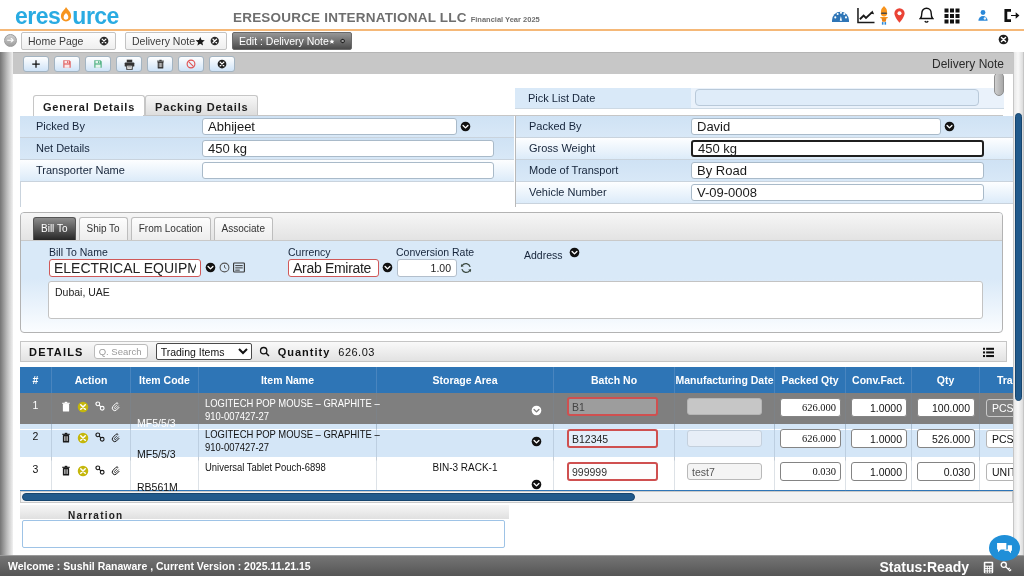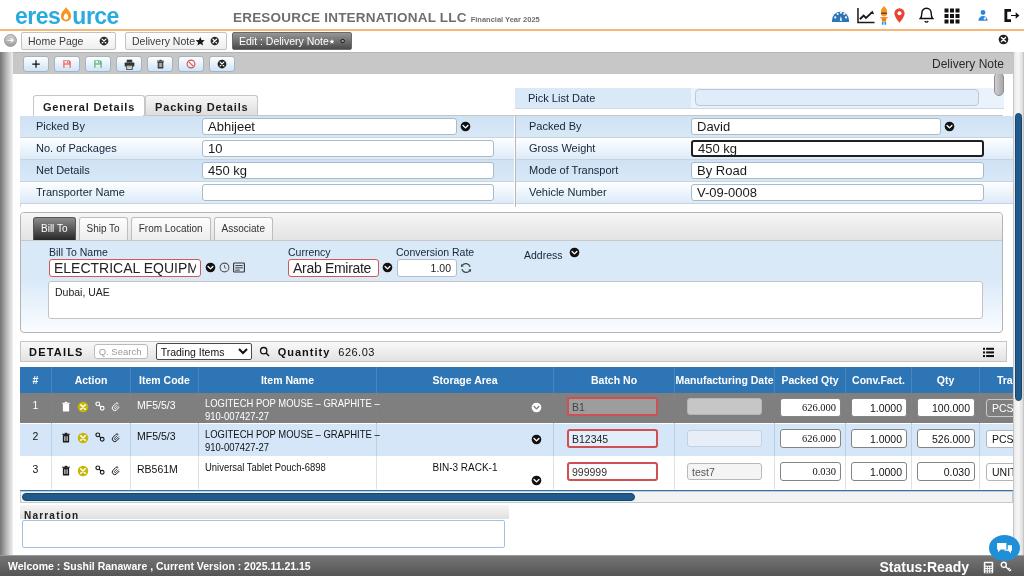--- a/index.html
+++ b/index.html
@@ -101,21 +101,21 @@
 .itable { position:absolute; left:7px; top:293px; width:993px; overflow:hidden; }
 .trow { display:grid; grid-template-columns:32px 79px 68px 178px 177px 121px 100px 71px 66px 68px 60px; }
 .thead { background:#2e75b6; height:26px; }
 .thead .tc { color:#fff; font-size:10.5px; font-weight:bold; display:flex; align-items:center; justify-content:center; border-right:1px solid #4985bf; white-space:nowrap; overflow:hidden; }
 .tbody .tc { position:relative; font-size:10.5px; border-right:1px solid rgba(120,140,160,0.25); border-bottom:1px solid #fff; overflow:visible; }
 .trow.r1 { background:#7f7f7f; color:#fff; height:31px; }
 .trow.r2 { background:#d4e6f7; color:#111; height:33px; }
 .trow.r3 { background:#fff; color:#111; height:33px; }
 .tnum { display:flex; align-items:flex-start; justify-content:center; padding-top:6px; }
 .tact { display:flex; align-items:flex-start; justify-content:center; gap:6px; padding-top:8px; }
-.tcode { padding:6px 0 0 6px; }
+.tcode { padding:24px 0 0 6px; }
 .tname { padding:4px 0 0 6px; line-height:12.5px; font-size:10px; }
 .tname div { white-space:nowrap; transform:scaleX(0.9); transform-origin:0 50%; width:111%; }
 .tstore { }
 .storetext { position:absolute; top:5px; width:100%; text-align:center; font-size:10px; }
 .storechev { position:absolute; right:11px; top:50%; margin-top:-6px; }
 .storechev.low { top:auto; bottom:3px; margin-top:0; }
 .cellinput { position:absolute; font-family:"Liberation Sans", sans-serif; font-size:10.5px; border-radius:3px; }
 .batch { left:13px; top:5px; width:91px; height:19px; border:2px solid #cf5050; color:#444; padding:0 3px; }
 .r1 .batch { background:#9d9d9d; top:4px; }
 .r2 .batch { background:#e3eefa; color:#222; }
@@ -132,21 +132,21 @@
 .r1 .uom { color:#fff; border-color:#c9c9c9; }
 .r2 .uom { background:#fff; }
 .r3 .uom { background:#fff; }
 .tablebottom { height:2px; background:#2e75b6; }
 
 
 .hscroll { position:absolute; left:7px; top:417px; width:993px; height:12px; background:#f2f2f2; border:1px solid #c9c9c9; }
 .hthumb { position:absolute; left:1px; top:1px; width:613px; height:8px; background:#215a8c; border:1px solid #16456e; border-radius:4px; }
 
 
-.narr-h { position:absolute; left:7px; top:431px; width:489px; height:14px; background:linear-gradient(#f6f6f6,#e0e0e0); }
+.narr-h { position:absolute; left:7px; top:431px; width:489px; height:14px; background:linear-gradient(#f6f6f6,#e0e0e0);padding-left:44px; }
 .narr-lbl { font-size:10px; font-weight:bold; letter-spacing:1.2px; color:#222; margin:2px 0 0 4px; display:inline-block; }
 .narr-ta { position:absolute; left:9px; top:446px; width:483px; height:28px; background:#fff; border:1px solid #9ec3e6; border-radius:2px; resize:none; font-family:"Liberation Sans", sans-serif; font-size:10.5px; padding:2px 4px; }
 
 
 .vscroll { position:absolute; left:1013px; top:52px; width:11px; height:503px; background:linear-gradient(90deg,#e8e8e8,#f8f8f8 45%,#dcdcdc); border-left:1px solid #c6c6c6; border-right:1px solid #c6c6c6; }
 .vthumb { position:absolute; left:1px; top:61px; width:7px; height:288px; background:#215a8c; border:1px solid #16456e; border-radius:4px; }
 
 
 .chatfab { position:absolute; left:989px; top:535px; width:31px; height:26px; border-radius:50%; background:#1f8fd8; display:flex; align-items:center; justify-content:center; z-index:5; }
 
@@ -461,24 +461,20 @@
 
     <div class="form">
       <div class="fcol left">
         <div class="frow odd">
           <span class="flabel">Picked By</span>
           <input class="finput short" value="Abhijeet" style="">
           <svg class="ic fchev" width="11" height="11" style="color:#111">
               <use href="#i-chev"></use>
             </svg>
         </div>
-        <div class="frow even">
-          <span class="flabel">No. of Packages</span>
-          <input class="finput" value="10" style="">
-        </div>
         <div class="frow odd">
           <span class="flabel">Net Details</span>
           <input class="finput" value="450 kg" style="">
         </div>
         <div class="frow even">
           <span class="flabel">Transporter Name</span>
           <input class="finput" value="" style="">
         </div>
       </div>
       <div class="fcol right">

